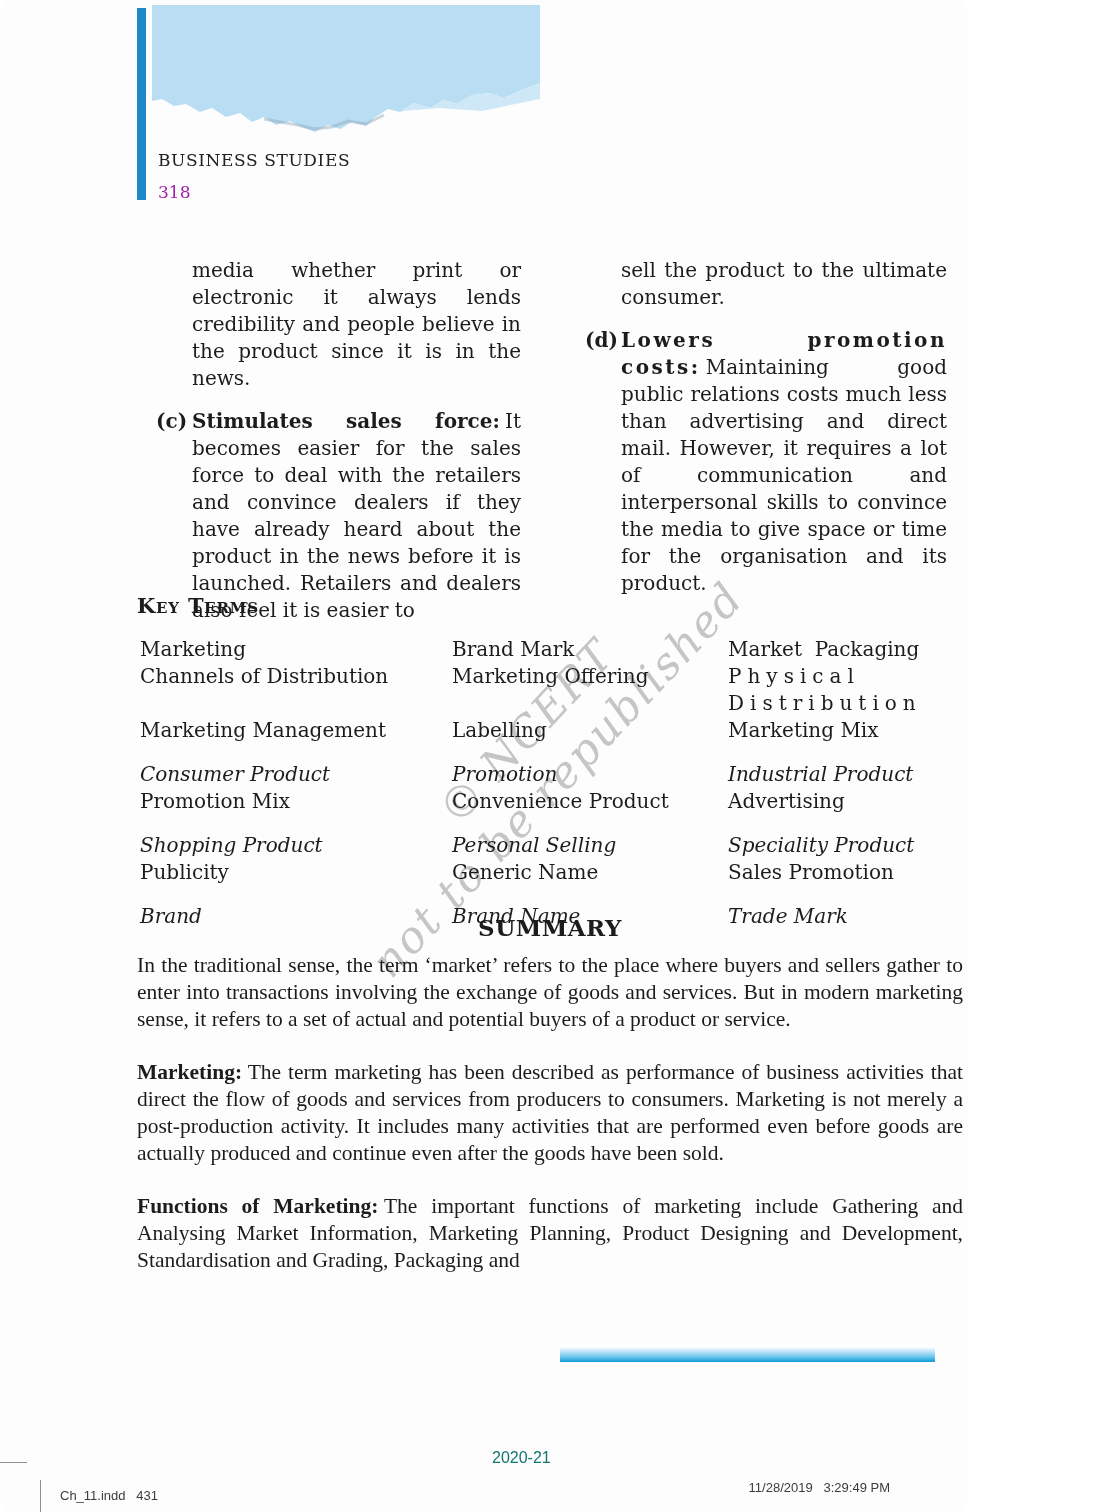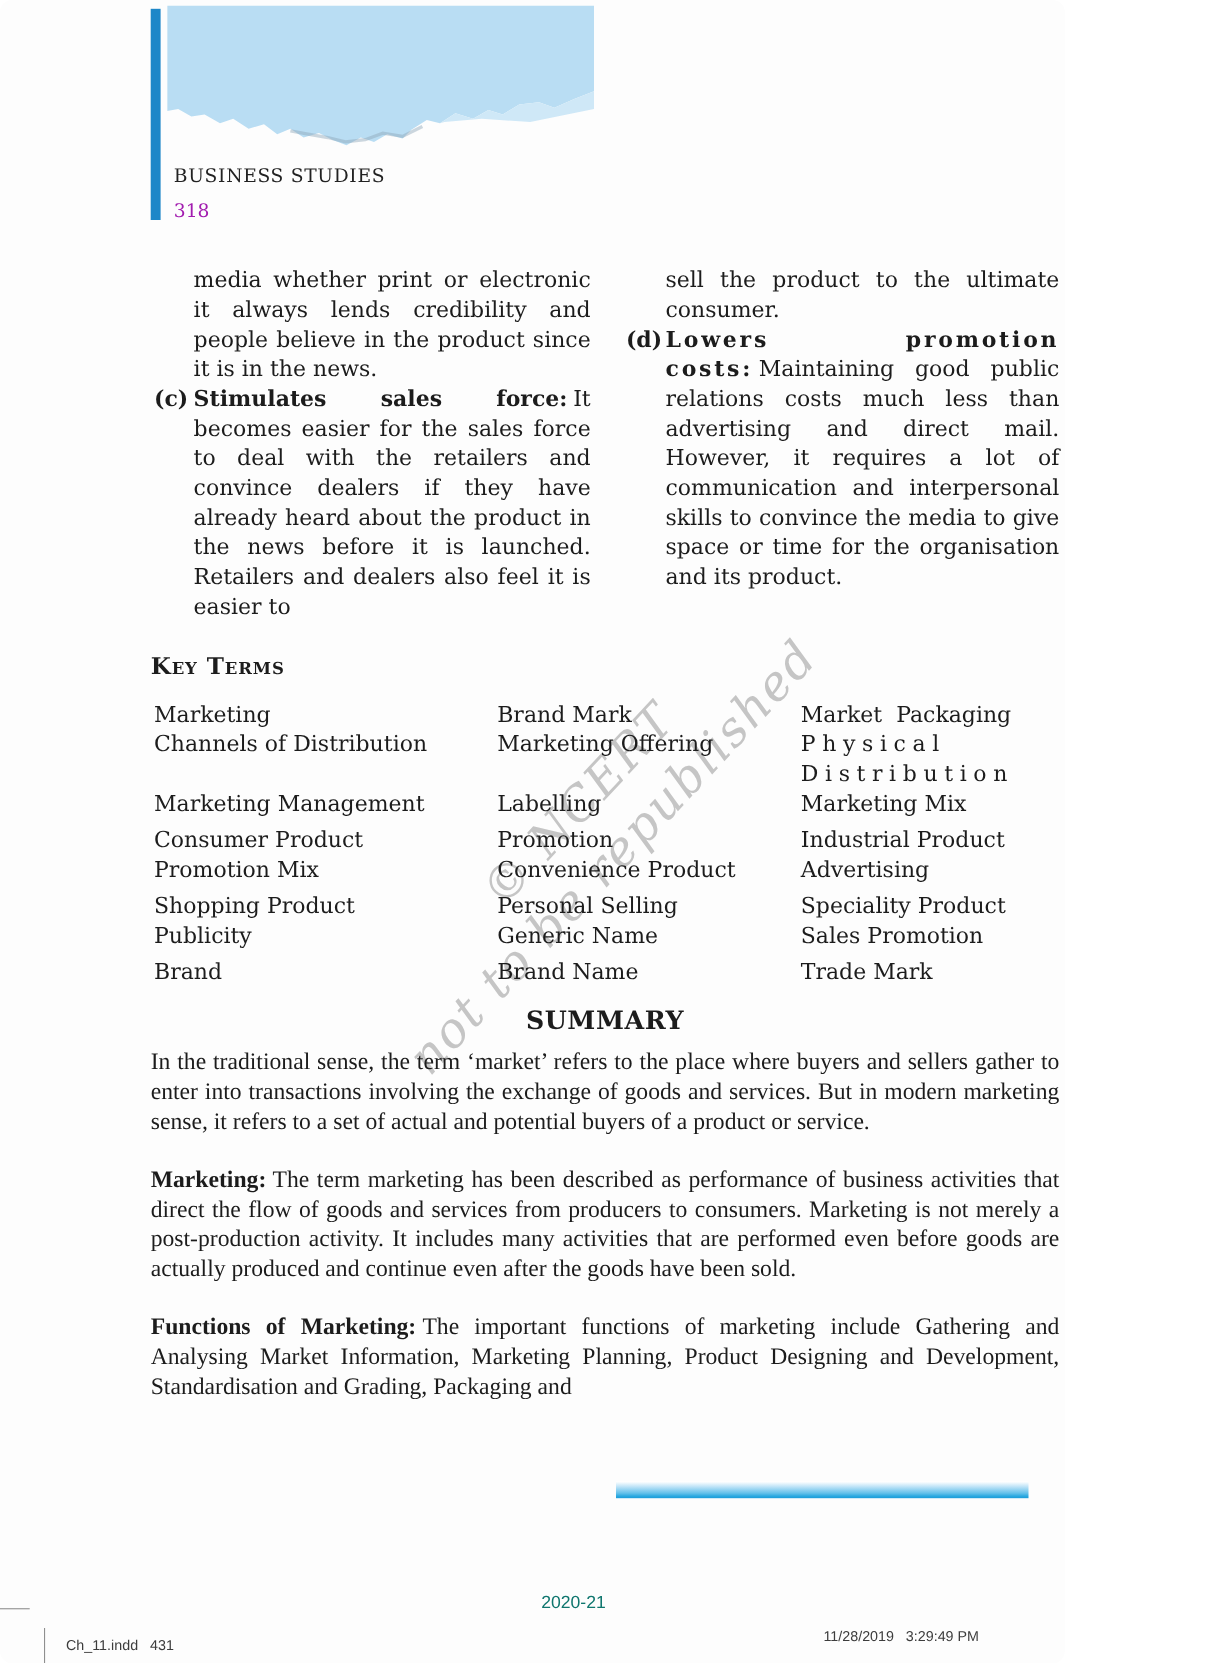--- a/index.html
+++ b/index.html
@@ -31,33 +31,33 @@
   .wm1 { left:447px; top:792px; font-size:43px; letter-spacing:2px;
          transform:rotate(-47deg); transform-origin:0 50%; }
   .wm2 { left:380px; top:944px; font-size:44px; letter-spacing:2px;
          transform:rotate(-47deg); transform-origin:0 50%; }
   
   .cols { position:absolute; left:140px; top:241px; width:824px; display:flex;
           gap:28px; z-index:2; font-size:20px; line-height:27px; }
   .col { text-align:justify; }
   .col-left  { width:361px; padding-left:36px; }
   .col-right { width:358px; padding-left:40px; }
-  .col p { margin:0; }
+  .col p { margin:16px; }
   .item { position:relative; }
   .marker { position:absolute; left:-36px; top:0; font-weight:700; }
   .lead { font-weight:700; }
   .lead:not(:empty) { margin-right:0.26em; }
   .item-d .lead { letter-spacing:2.5px; word-spacing:5px; }
   
   .kt-heading { position:absolute; left:137px; top:593px; margin:0; z-index:2;
                 font-size:21px; font-weight:700; font-variant:small-caps;
                 letter-spacing:0.8px; }
   .kt-grid { position:absolute; left:140px; top:636px; z-index:2; font-size:20px; }
   .kt-row { display:grid; grid-template-columns:312px 276px 236px; line-height:27px; }
-  .kt-row.gap { margin-top:6px; }
+  .kt-row.gap { margin-top:17px;font-style:italic; }
   .kt-cell { white-space:pre-wrap; }
   .kt-row:nth-child(2) .kt-cell:nth-child(3) { letter-spacing:6px; }
   
   .summary-heading { position:absolute; left:137px; top:914px; width:826px; margin:0;
                      text-align:center; font-size:23px; font-weight:700;
                      letter-spacing:0.5px; z-index:2; }
   .summary { position:absolute; left:137px; top:952px; width:826px; z-index:2;
              font-family:"Liberation Serif", serif; font-size:21.5px;
              line-height:27px; text-align:justify; }
   .summary p { margin:0 0 26px 0; }

